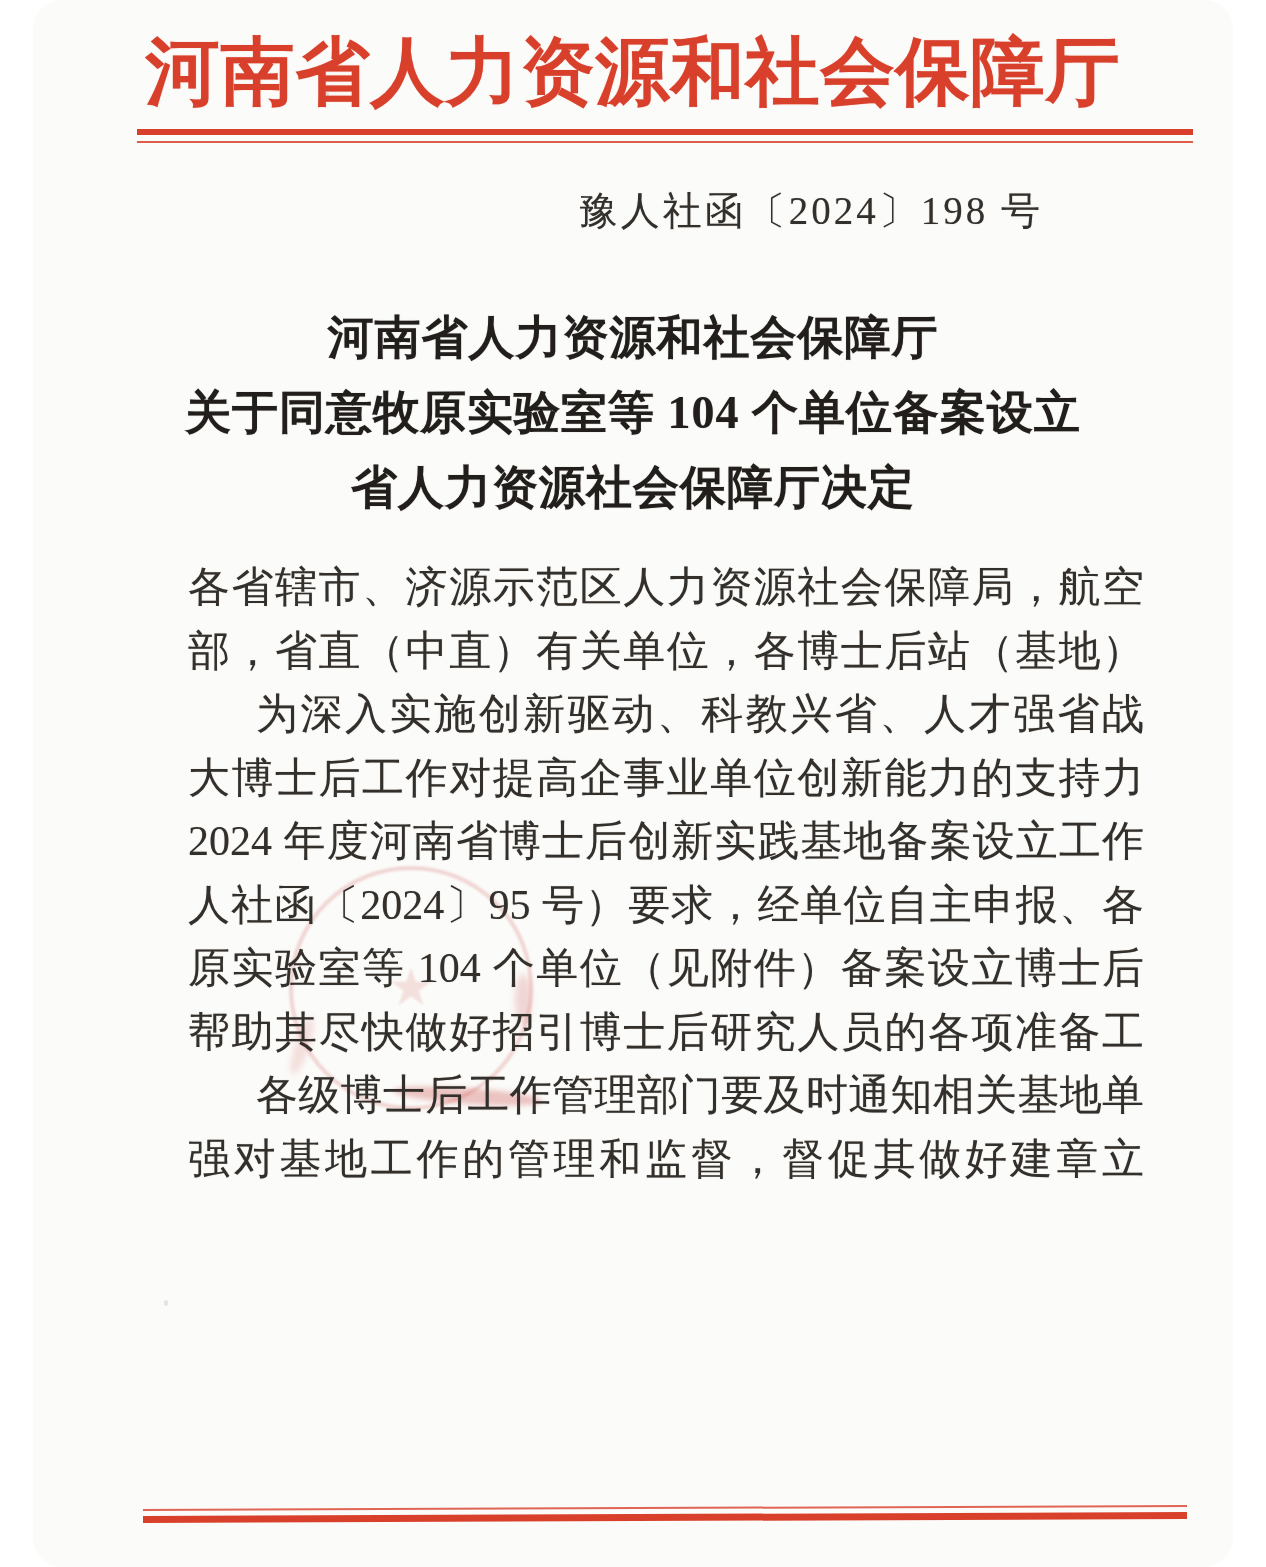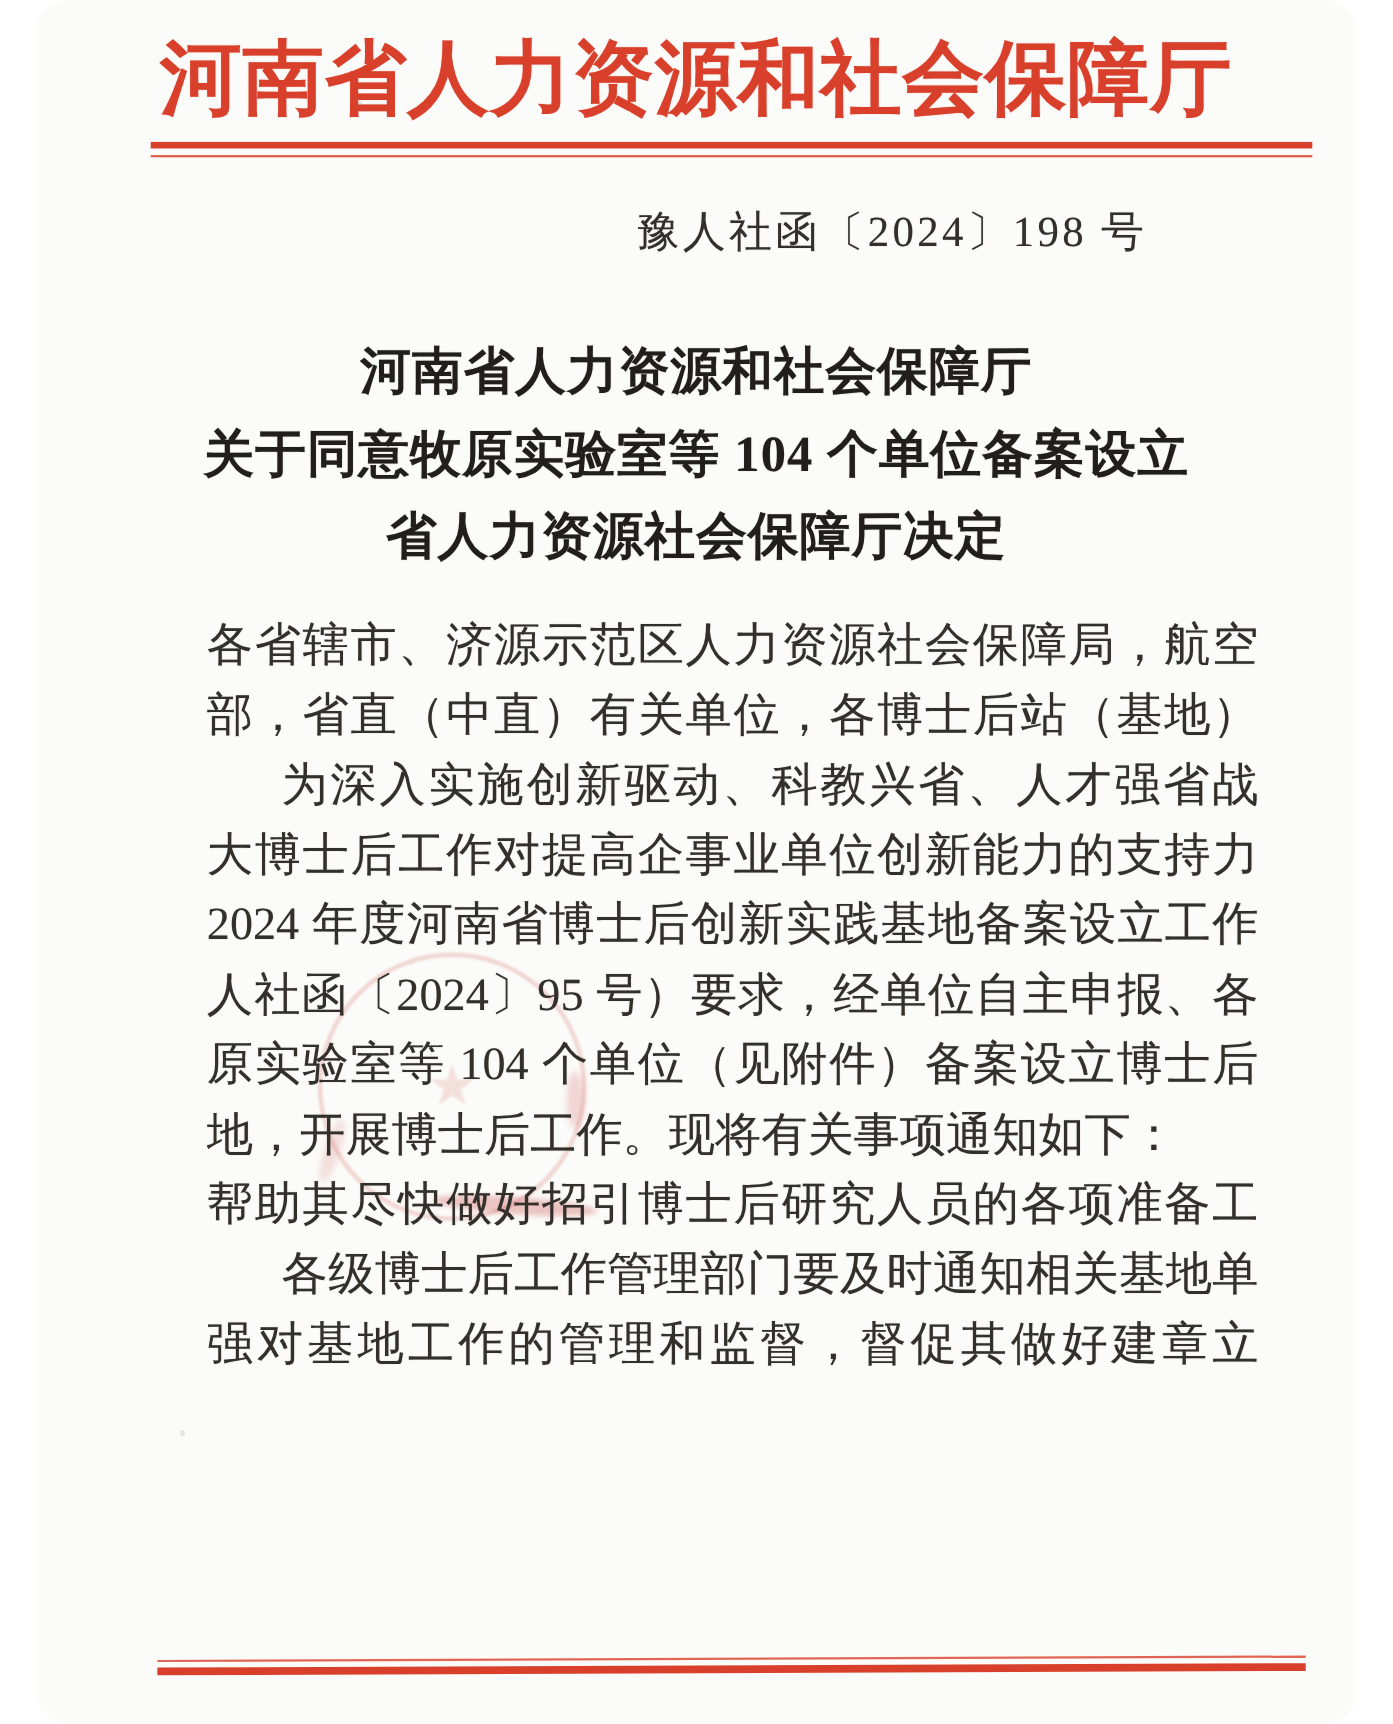--- a/index.html
+++ b/index.html
@@ -160,21 +160,20 @@
   </div>
 
   <div class="body-block">
       <div class="body-line">各省辖市、济源示范区人力资源社会保障局，航空港区组织人事</div>
       <div class="body-line last">部，省直（中直）有关单位，各博士后站（基地）单位：</div>
       <div class="body-line indent">为深入实施创新驱动、科教兴省、人才强省战略，原实验室等</div>
       <div class="body-line">大博士后工作对提高企事业单位创新能力的支持力度，推动产学</div>
       <div class="body-line">2024 年度河南省博士后创新实践基地备案设立工作的通知》（豫</div>
       <div class="body-line">人社函〔2024〕95 号）要求，经单位自主申报、各地审核推荐、</div>
       <div class="body-line">原实验室等 104 个单位（见附件）备案设立博士后创新实践基</div>
-      <div class="body-line last">地，开展博士后工作。现将有关事项通知如下：</div>
       <div class="body-line">帮助其尽快做好招引博士后研究人员的各项准备工作。同时，加</div>
       <div class="body-line indent">各级博士后工作管理部门要及时通知相关基地单位，指导、</div>
       <div class="body-line">强对基地工作的管理和监督，督促其做好建章立制、人员选聘、</div>
     </div>
 
   <div class="speck speck-1"></div>
   <div class="speck speck-2"></div>
   <div class="speck speck-3"></div>
 
   <div class="rule rule-foot-thin"></div>

